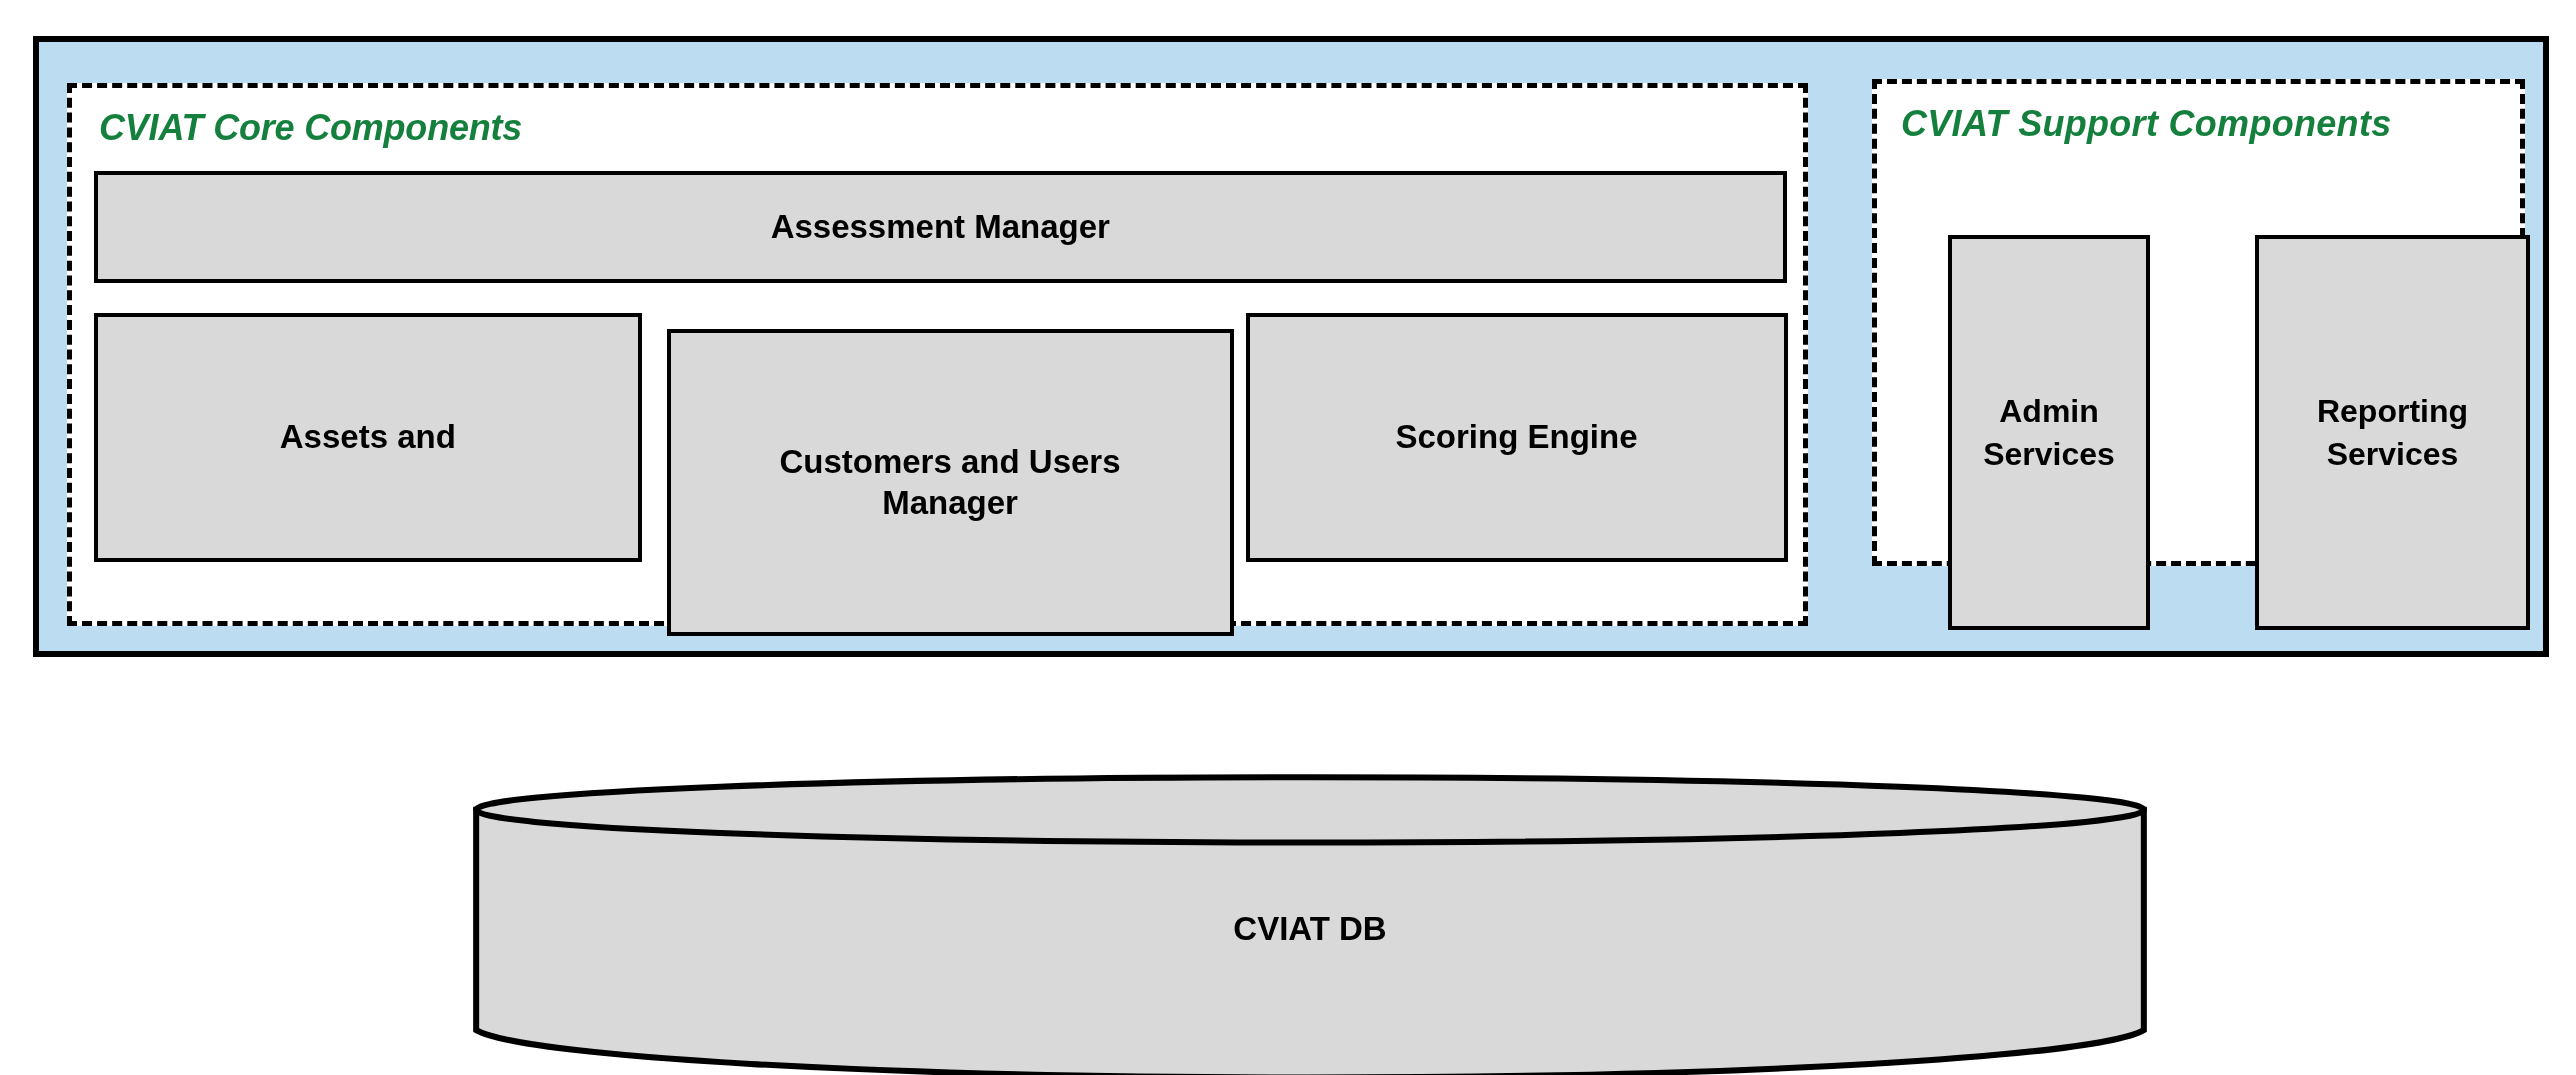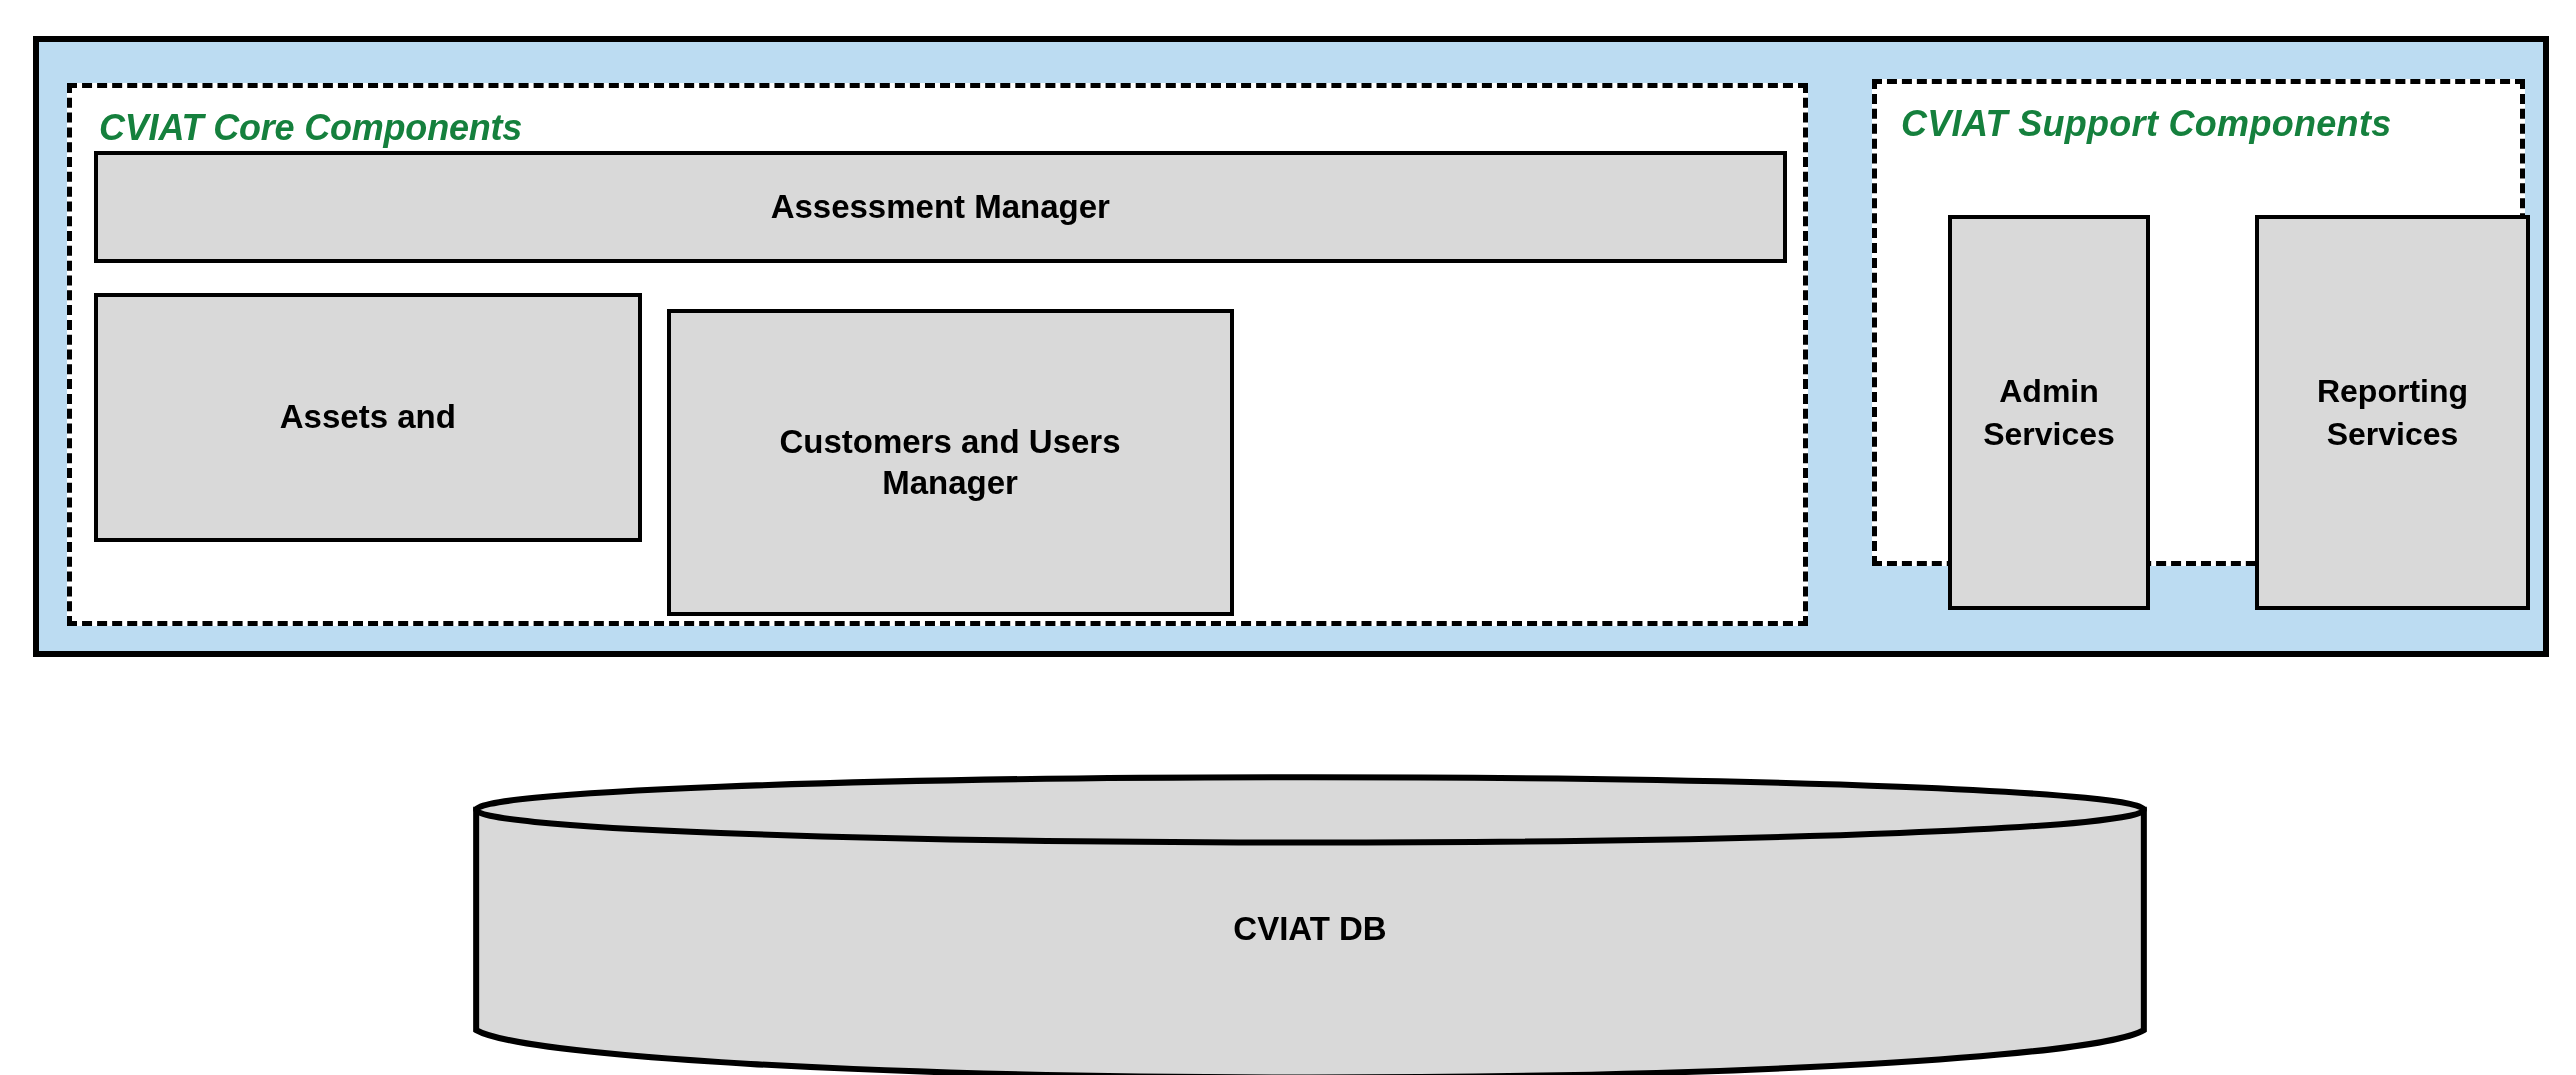--- a/index.html
+++ b/index.html
@@ -66,20 +66,21 @@
   
   .component-box {
     position: absolute;
     box-sizing: border-box;
     background: #d9d9d9;
     border: 4.3px solid #000000;
     display: flex;
     align-items: center;
     justify-content: center;
     text-align: center;
+    margin-top: 20px;
   }
   .component-label {
     font-size: 33px;
     font-weight: bold;
     color: #000000;
     line-height: 1.22;
     padding: 0 8.6px;
   }
 
   
@@ -176,20 +177,23 @@
         </div>
       </div>
 
       <div class="component-box box-customers">
         <div class="component-label">
           <span>Customers and Users</span><br>
           <span>Manager</span>
         </div>
       </div>
 
+      <div class="component-box box-scoring">
+        <div class="component-label">Scoring Engine</div>
+      </div>
     </div>
 
     <div class="group-box group-support">
       <div class="group-title">CVIAT Support  Components</div>
 
       <div class="component-box box-admin">
         <div class="component-label">
           <span>Admin</span><br>
           <span>Services</span>
         </div>

